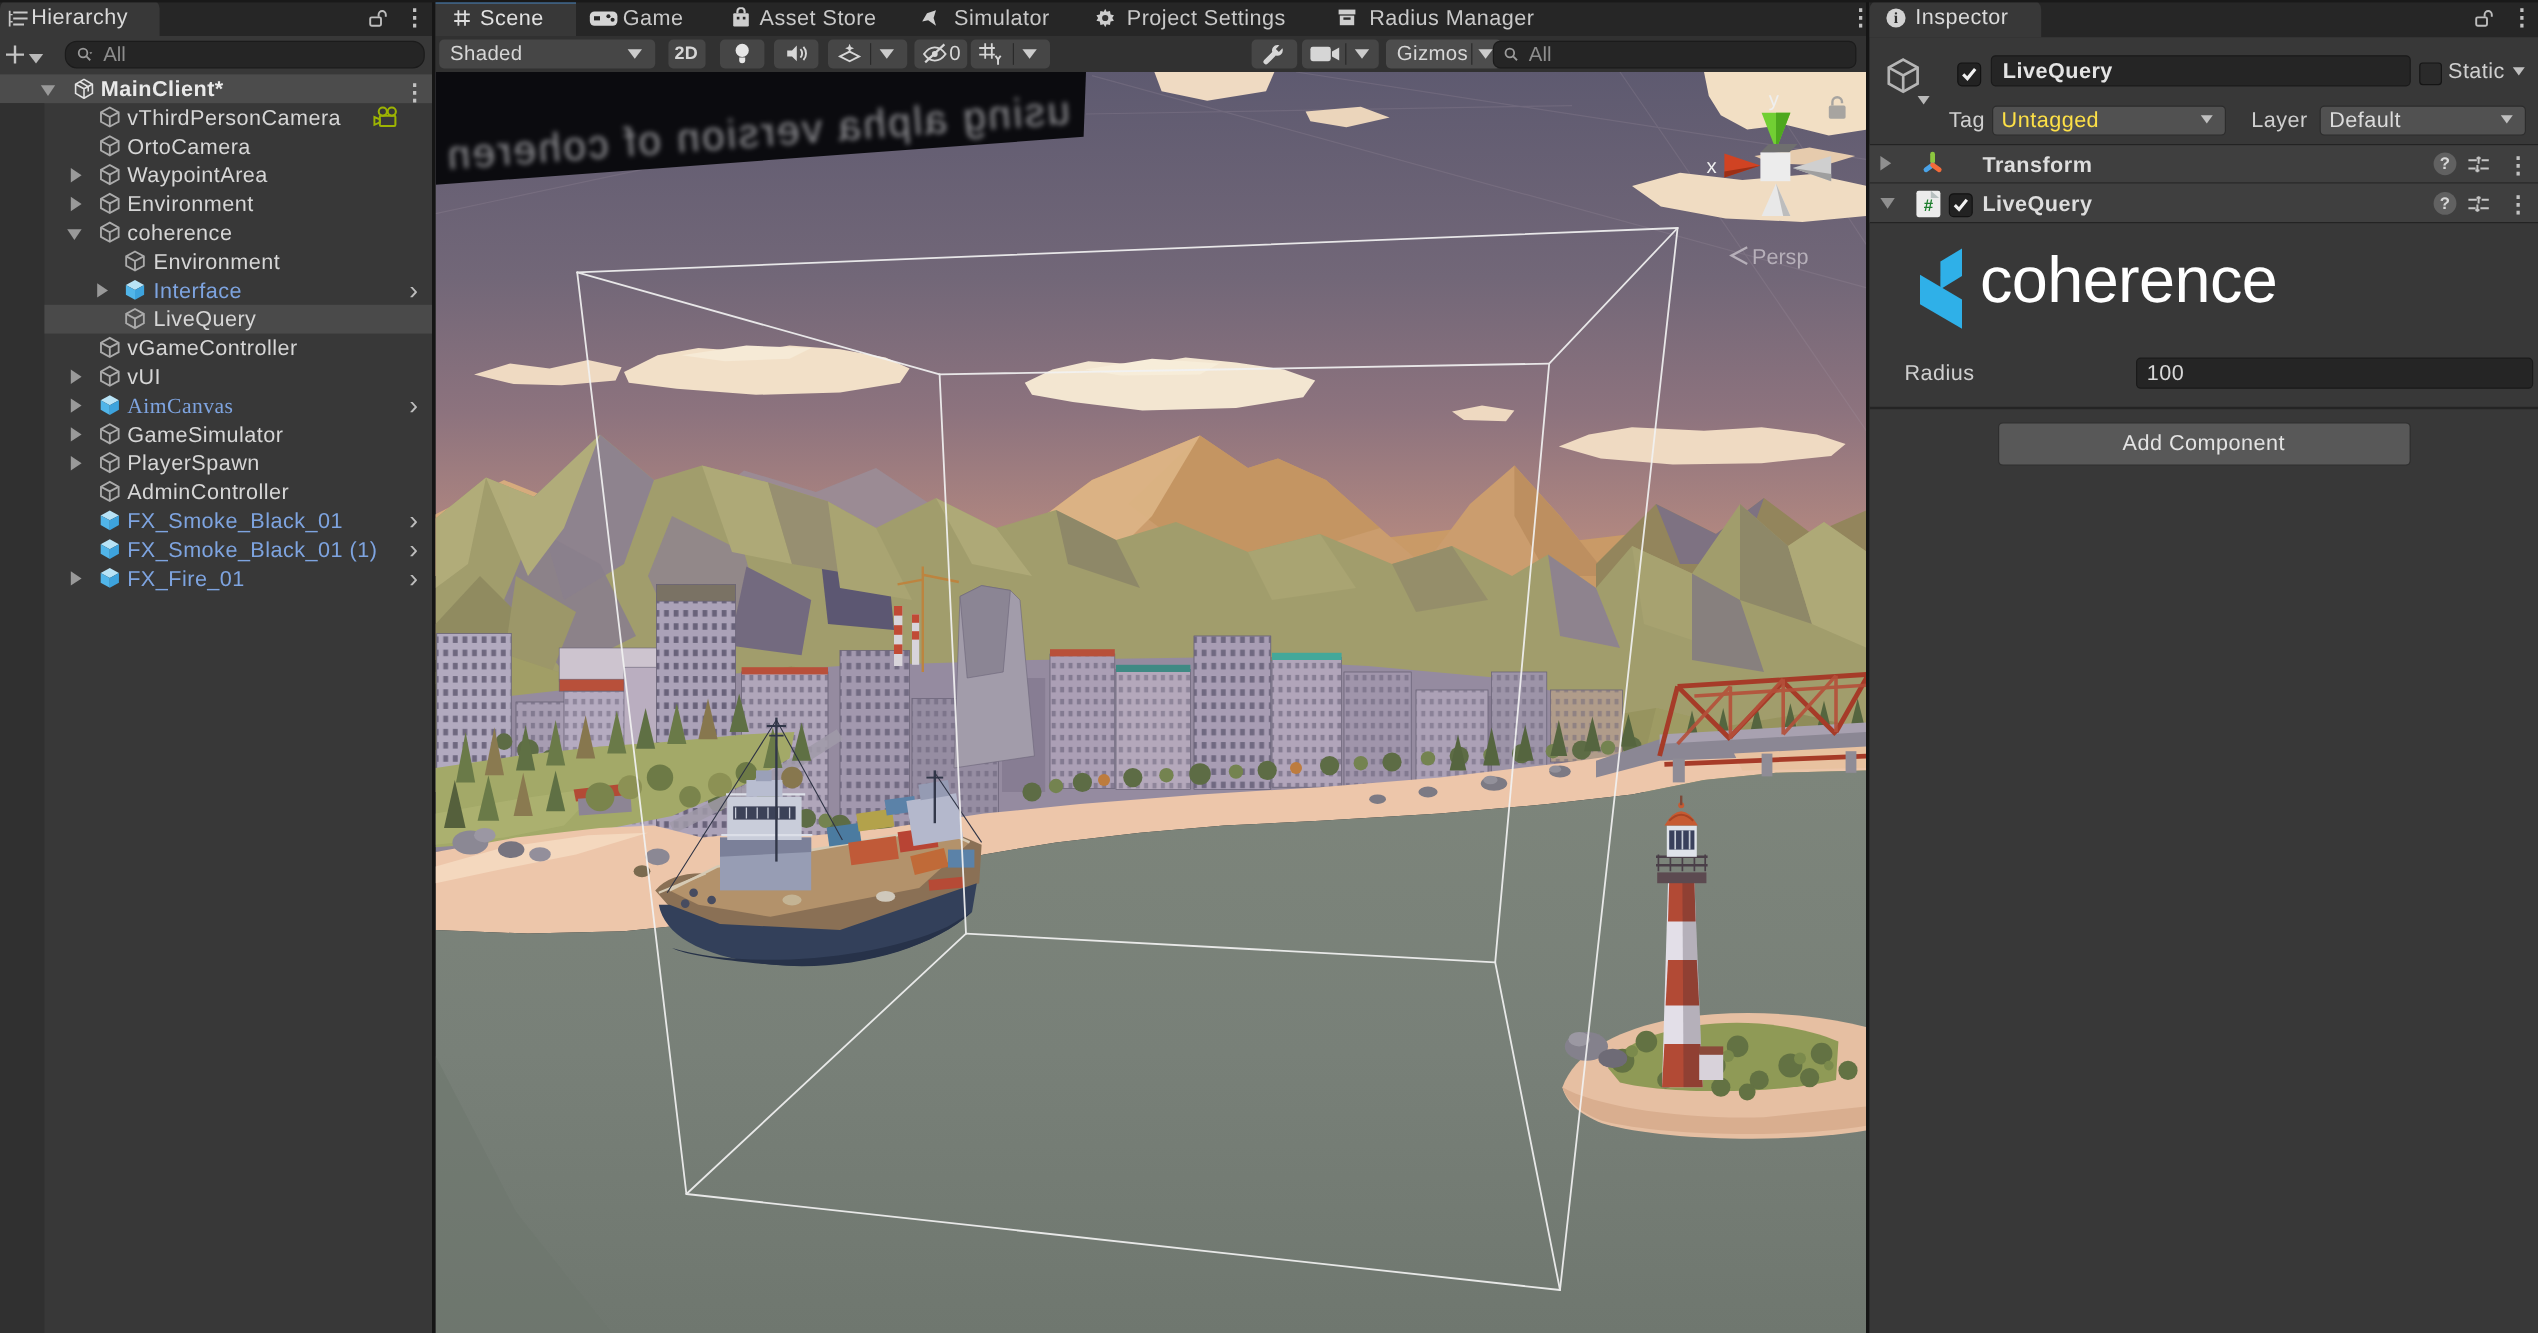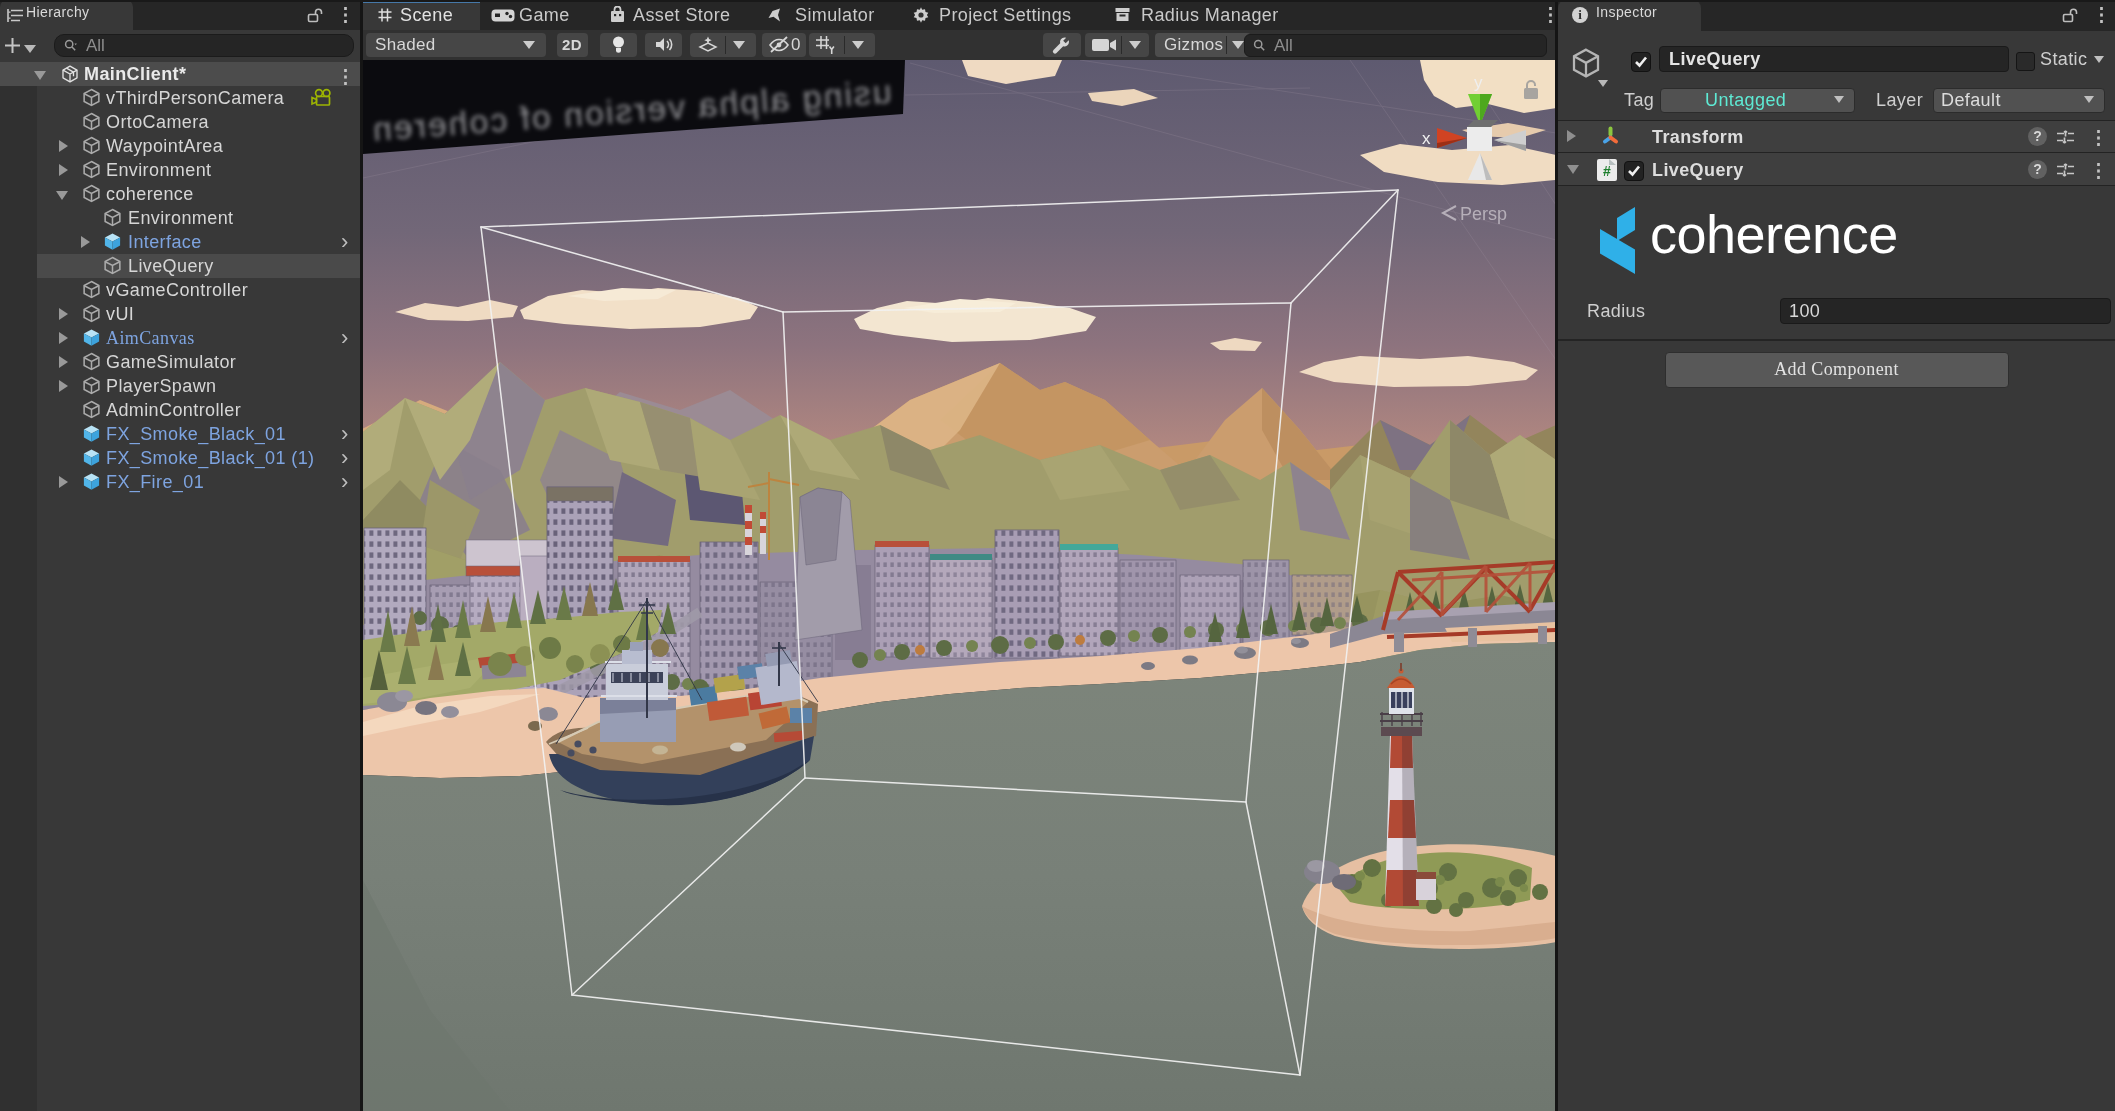--- a/index.html
+++ b/index.html
@@ -1,19 +1,19 @@
 <!DOCTYPE html>
 <html><head><meta charset="utf-8">
 <style>
 html,body{margin:0;padding:0;background:#383838;}
 body{width:2115px;height:1111px;overflow:hidden;font-family:"Liberation Sans",sans-serif;-webkit-font-smoothing:antialiased;}
 .abs{position:absolute;}
 #root{position:absolute;left:0;top:0;width:2115px;height:1111px;background:#383838;}
 
-.txt{color:#d2d2d2;font-size:14px;letter-spacing:0.4px;white-space:nowrap;}
+.txt{color:#d2d2d2;font-size:18px;letter-spacing:0.4px;white-space:nowrap;}
 .dots3{color:#c2c2c2;font-size:19px;font-weight:700;letter-spacing:0;}
 
 #hier{left:0;top:0;width:360px;height:1111px;background:#383838;}
 #hier .tabbar{left:0;top:0;width:360px;height:30px;background:#262626;}
 #hier .tab{left:0;top:0;width:133px;height:30px;background:#383838;border-radius:7px 7px 0 0;}
 #hier .gutter{left:0;top:86px;width:37px;height:1025px;background:#303030;}
 .row{left:0;height:24px;width:360px;}
 .rowtxt{white-space:nowrap;font-size:18px;letter-spacing:0.4px;color:#d6d6d6;line-height:24px;}
 .blue{color:#7ea4e0;}
 .fold{width:0;height:0;border-left:7px solid transparent;border-right:7px solid transparent;}
@@ -787,21 +787,21 @@
         <path d="M2 7l3.5 3.5L12 2.5" fill="none" stroke="#f0f0f0" stroke-width="2.6"></path>
       </svg>
   <div class="abs ifield" style="left:101px;top:46px;width:350px;height:26px;"></div>
   <div class="abs" style="left:111px;top:49px;font-size:18px;font-weight:700;letter-spacing:0.4px;color:#e4e4e4;">LiveQuery</div>
   <div class="abs" style="left:458px;top:52px;width:17px;height:17px;background:#2a2a2a;border:1px solid #151515;border-radius:3px;"></div>
   <div class="abs ilabel" style="left:482px;top:49px;">Static</div>
   <div class="abs darr" style="left:536px;top:56px;border-left-width:5px;border-right-width:5px;border-top-width:7px;"></div>
 
   <div class="abs ilabel" style="left:66px;top:90px;">Tag</div>
   <div class="abs idrop" style="left:102px;top:88px;width:195px;height:25px;"></div>
-  <div class="abs ilabel" style="left:110px;top:90px;color:#5eead4;margin-left:37px;">Untagged</div>
+  <div class="abs ilabel" style="left:110px;top:90px;color:#fde047;">Untagged</div>
   <div class="abs darr" style="left:276px;top:96px;border-left-width:5px;border-right-width:5px;border-top-width:7px;"></div>
   <div class="abs ilabel" style="left:318px;top:90px;">Layer</div>
   <div class="abs idrop" style="left:375px;top:88px;width:172px;height:25px;"></div>
   <div class="abs ilabel" style="left:383px;top:90px;color:#dcdcdc;">Default</div>
   <div class="abs darr" style="left:526px;top:96px;border-left-width:5px;border-right-width:5px;border-top-width:7px;"></div>
 
   <div class="abs chdr" style="left:0;top:120px;width:557px;height:33px;"></div>
   <div class="abs fold foldr" style="left:9px;top:130px;border-top-width:6px;border-bottom-width:6px;border-left-width:9px;"></div>
   <svg class="abs" style="left:40px;top:124px" width="25" height="25" viewBox="0 0 25 25">
         <g stroke-linecap="round" fill="none">
@@ -848,16 +848,16 @@
     <polygon points="2,24 37,44.5 37,69 2,48.5" fill="#2fb0e8"></polygon>
   </svg>
   <div class="abs" style="left:92px;top:203px;font-size:54px;font-weight:400;letter-spacing:-0.5px;color:#ffffff;">coherence</div>
 
   <div class="abs ilabel" style="left:29px;top:301px;">Radius</div>
   <div class="abs ifield" style="left:222px;top:298px;width:331px;height:26px;"></div>
   <div class="abs ilabel" style="left:231px;top:301px;color:#d8d8d8;">100</div>
   <div class="abs" style="left:0;top:339px;width:557px;height:2px;background:#242424;"></div>
 
   <div class="abs" style="left:107px;top:352px;width:344px;height:36px;background:#585858;border:1px solid #2e2e2e;border-radius:4px;box-sizing:border-box;"></div>
-  <div class="abs" style="left:0;top:359px;width:557px;text-align:center;font-size:18px;letter-spacing:0.4px;color:#e3e3e3;font-family:Liberation Serif, serif;">Add Component</div>
+  <div class="abs" style="left:0;top:359px;width:557px;text-align:center;font-size:18px;letter-spacing:0.4px;color:#e3e3e3;">Add Component</div>
 </div>
 
 </div>
 
 </body></html>

